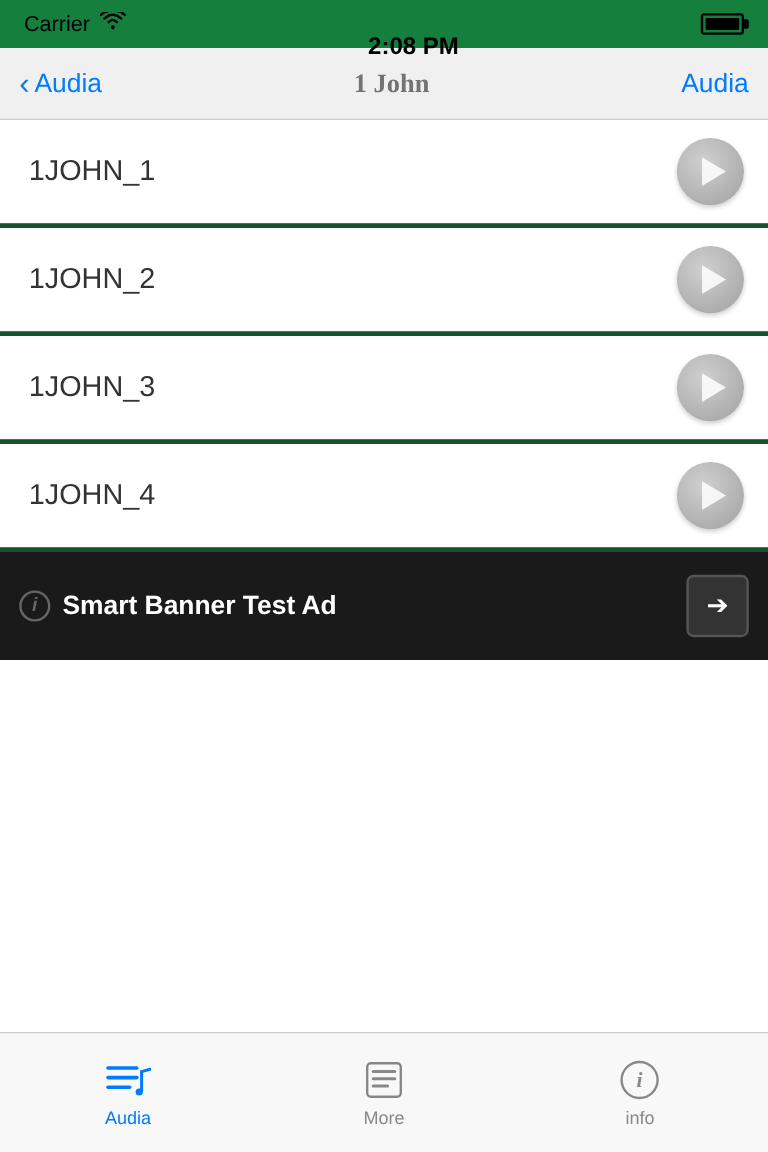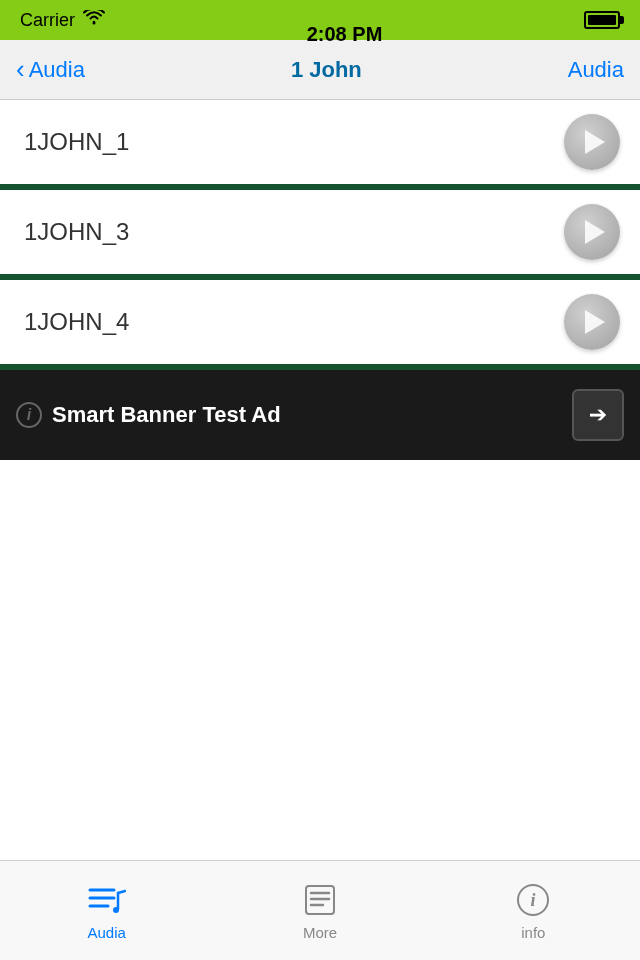--- a/index.html
+++ b/index.html
@@ -11,23 +11,22 @@
       font-family: -apple-system, 'Helvetica Neue', Arial, sans-serif;
       background: #fff;
       overflow: hidden;
       position: relative;
     }
 
     
     .status-bar {
       width: 100%;
       height: 40px;
-      background: #84cc16;
-      display: flex;
-      align-items: center;
+      background: #15803d;
+      display: flex;
       justify-content: space-between;
       padding: 0 20px;
     }
     .status-left {
       display: flex;
       align-items: center;
       gap: 8px;
       font-size: 18px;
       font-weight: 500;
     }
@@ -89,41 +88,42 @@
       cursor: pointer;
     }
     .nav-back .chevron {
       font-size: 26px;
       line-height: 1;
       margin-top: -2px;
     }
     .nav-title {
       font-size: 22px;
       font-weight: 700;
-      color: #0369a1;
+      color: #737373;
+      font-family: Liberation Serif, serif;
     }
     .nav-more {
       color: #007aff;
       font-size: 22px;
       cursor: pointer;
     }
 
     
     .list-container {
       width: 100%;
       background: #fff;
     }
     .list-item {
       width: 100%;
       height: 90px;
       display: flex;
       align-items: center;
       justify-content: space-between;
       padding: 0 20px 0 24px;
-      border-bottom: 6px solid #14532d;
+      border-bottom: 4px solid #14532d;
       cursor: pointer;
     }
     .list-item-label {
       font-size: 24px;
       color: #333;
       font-weight: 400;
     }
     .play-button {
       width: 56px;
       height: 56px;
@@ -283,20 +283,26 @@
 
 <div class="list-container">
 
   <div class="list-item">
     <span class="list-item-label">1JOHN_1</span>
     <div class="play-button">
       <div class="play-triangle"></div>
     </div>
   </div>
 
+  <div class="list-item">
+    <span class="list-item-label">1JOHN_2</span>
+    <div class="play-button">
+      <div class="play-triangle"></div>
+    </div>
+  </div>
 
   <div class="list-item">
     <span class="list-item-label">1JOHN_3</span>
     <div class="play-button">
       <div class="play-triangle"></div>
     </div>
   </div>
 
   <div class="list-item">
     <span class="list-item-label">1JOHN_4</span>

